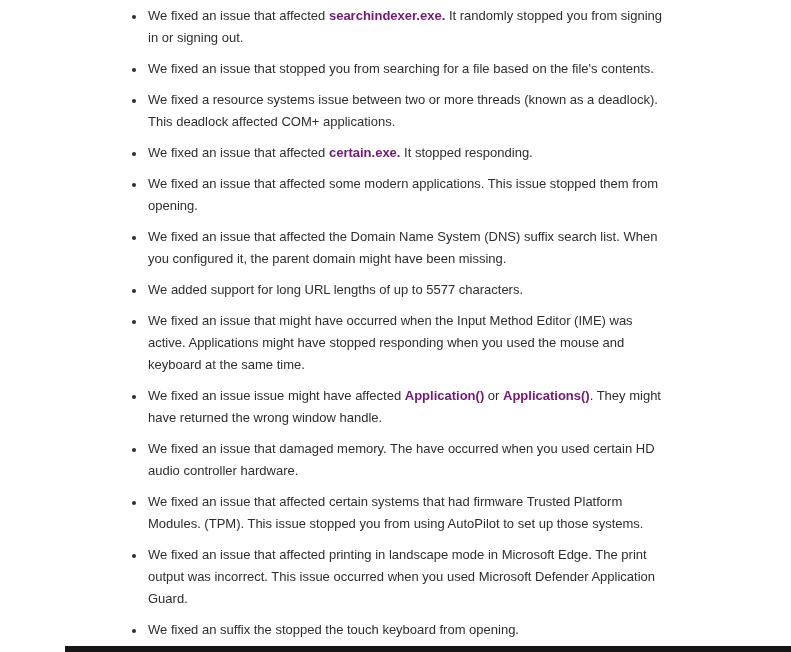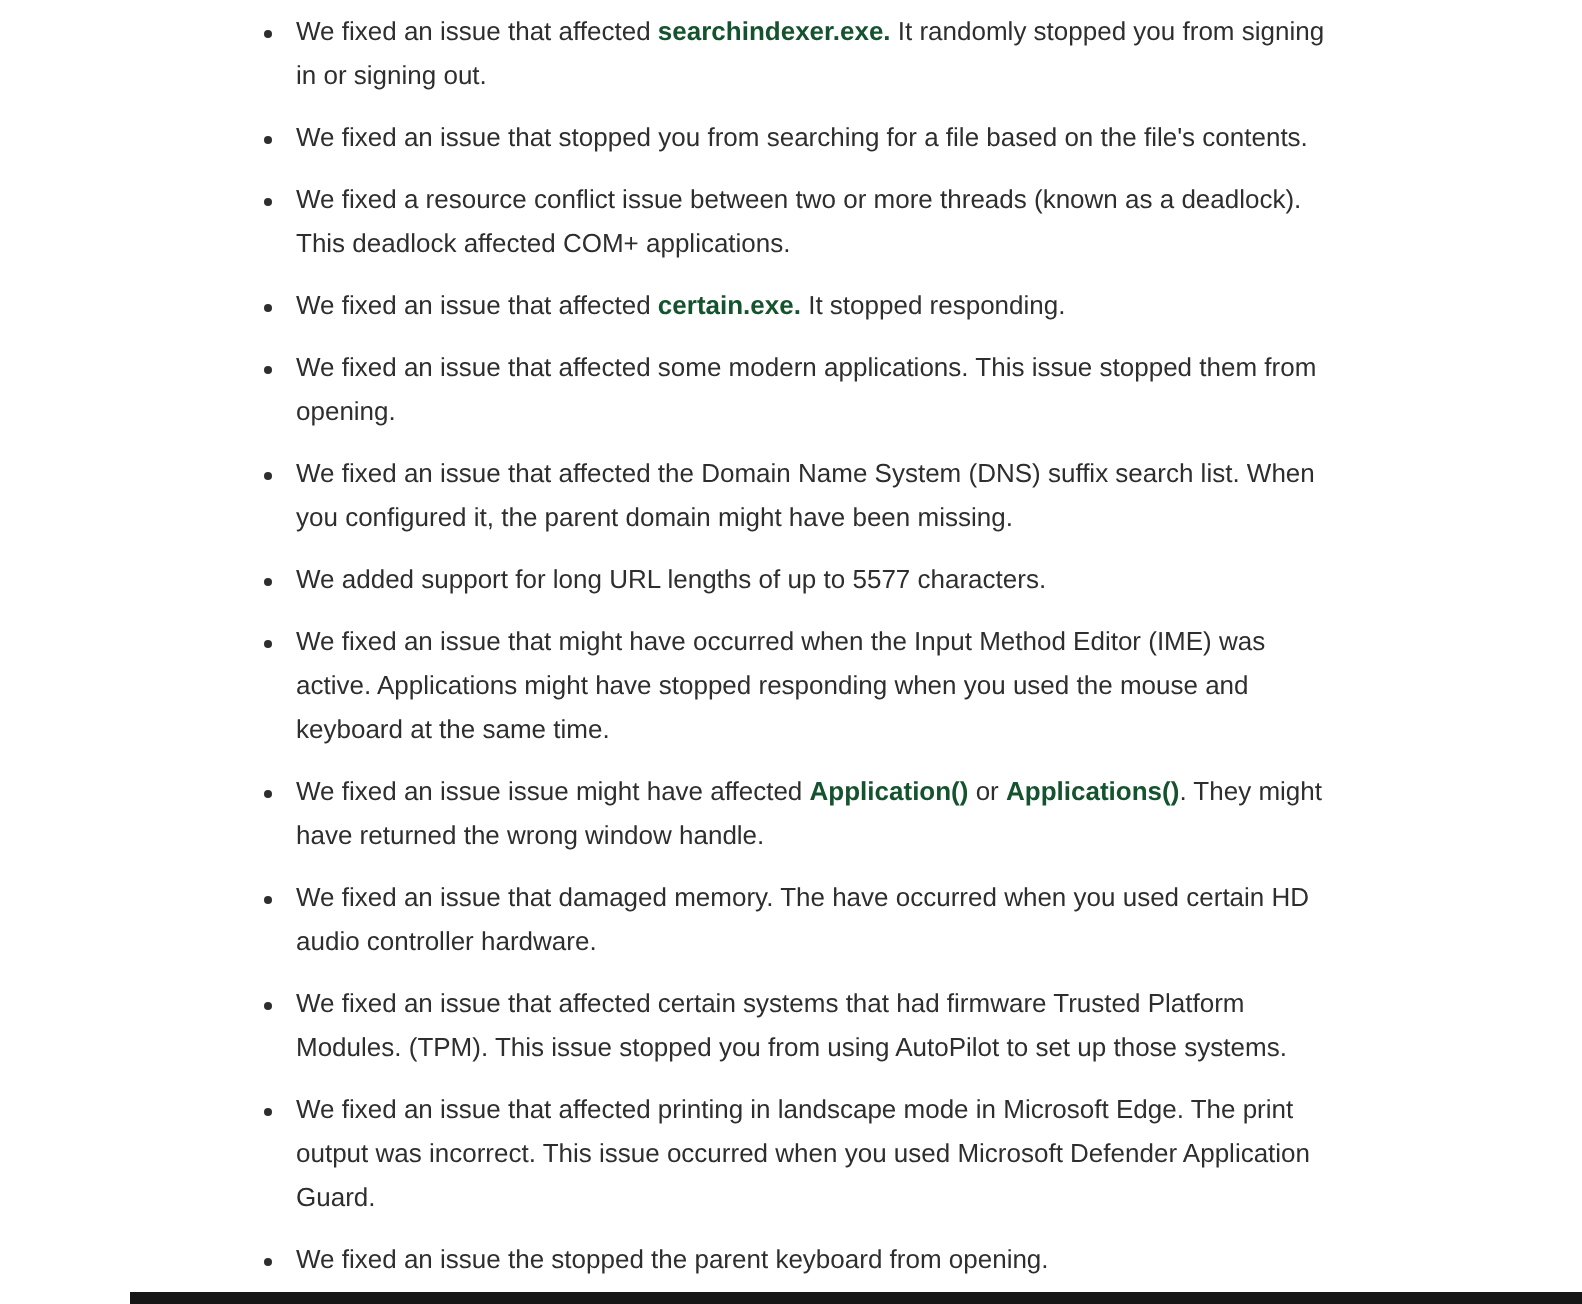--- a/index.html
+++ b/index.html
@@ -29,42 +29,42 @@
   ul.fixes-list li {
     margin: 0 0 9px 0;
     padding-left: 2px;
   }
   ul.fixes-list li::marker {
     color: #2e2e2e;
     font-size: 12px;
   }
   ul.fixes-list strong {
     font-weight: 700;
-    color: #14532d;
+    color: #701a75;
   }
   .bottom-bar {
     position: absolute;
     left: 65px;
     right: 0;
     bottom: 0;
     height: 6px;
   }
 </style>
 </head>
 <body style="background: rgb(255, 255, 255); color: rgb(46, 46, 46);">
 
 <ul class="fixes-list">
     <li><span>We fixed an issue that affected </span><strong>searchindexer.exe.</strong><span> It randomly stopped you from signing in or signing out.</span></li>
     <li><span>We fixed an issue that stopped you from searching for a file based on the file's contents.</span></li>
-    <li><span>We fixed a resource conflict issue between two or more threads (known as a deadlock). This deadlock affected COM+ applications.</span></li>
+    <li><span>We fixed a resource systems issue between two or more threads (known as a deadlock). This deadlock affected COM+ applications.</span></li>
     <li><span>We fixed an issue that affected </span><strong>certain.exe.</strong><span> It stopped responding.</span></li>
     <li><span>We fixed an issue that affected some modern applications. This issue stopped them from opening.</span></li>
     <li><span>We fixed an issue that affected the Domain Name System (DNS) suffix search list. When you configured it, the parent domain might have been missing.</span></li>
     <li><span>We added support for long URL lengths of up to 5577 characters.</span></li>
     <li><span>We fixed an issue that might have occurred when the Input Method Editor (IME) was active. Applications might have stopped responding when you used the mouse and keyboard at the same time.</span></li>
     <li><span>We fixed an issue issue might have affected </span><strong>Application()</strong><span> or </span><strong>Applications()</strong><span>. They might have returned the wrong window handle.</span></li>
     <li><span>We fixed an issue that damaged memory. The have occurred when you used certain HD audio controller hardware.</span></li>
     <li><span>We fixed an issue that affected certain systems that had firmware Trusted Platform Modules. (TPM). This issue stopped you from using AutoPilot to set up those systems.</span></li>
     <li><span>We fixed an issue that affected printing in landscape mode in Microsoft Edge. The print output was incorrect. This issue occurred when you used Microsoft Defender Application Guard.</span></li>
-    <li><span>We fixed an issue the stopped the parent keyboard from opening.</span></li>
+    <li><span>We fixed an suffix the stopped the touch keyboard from opening.</span></li>
   </ul>
 
 <div class="bottom-bar" style="background: rgb(22, 22, 22);"></div>
 
 </body></html>

